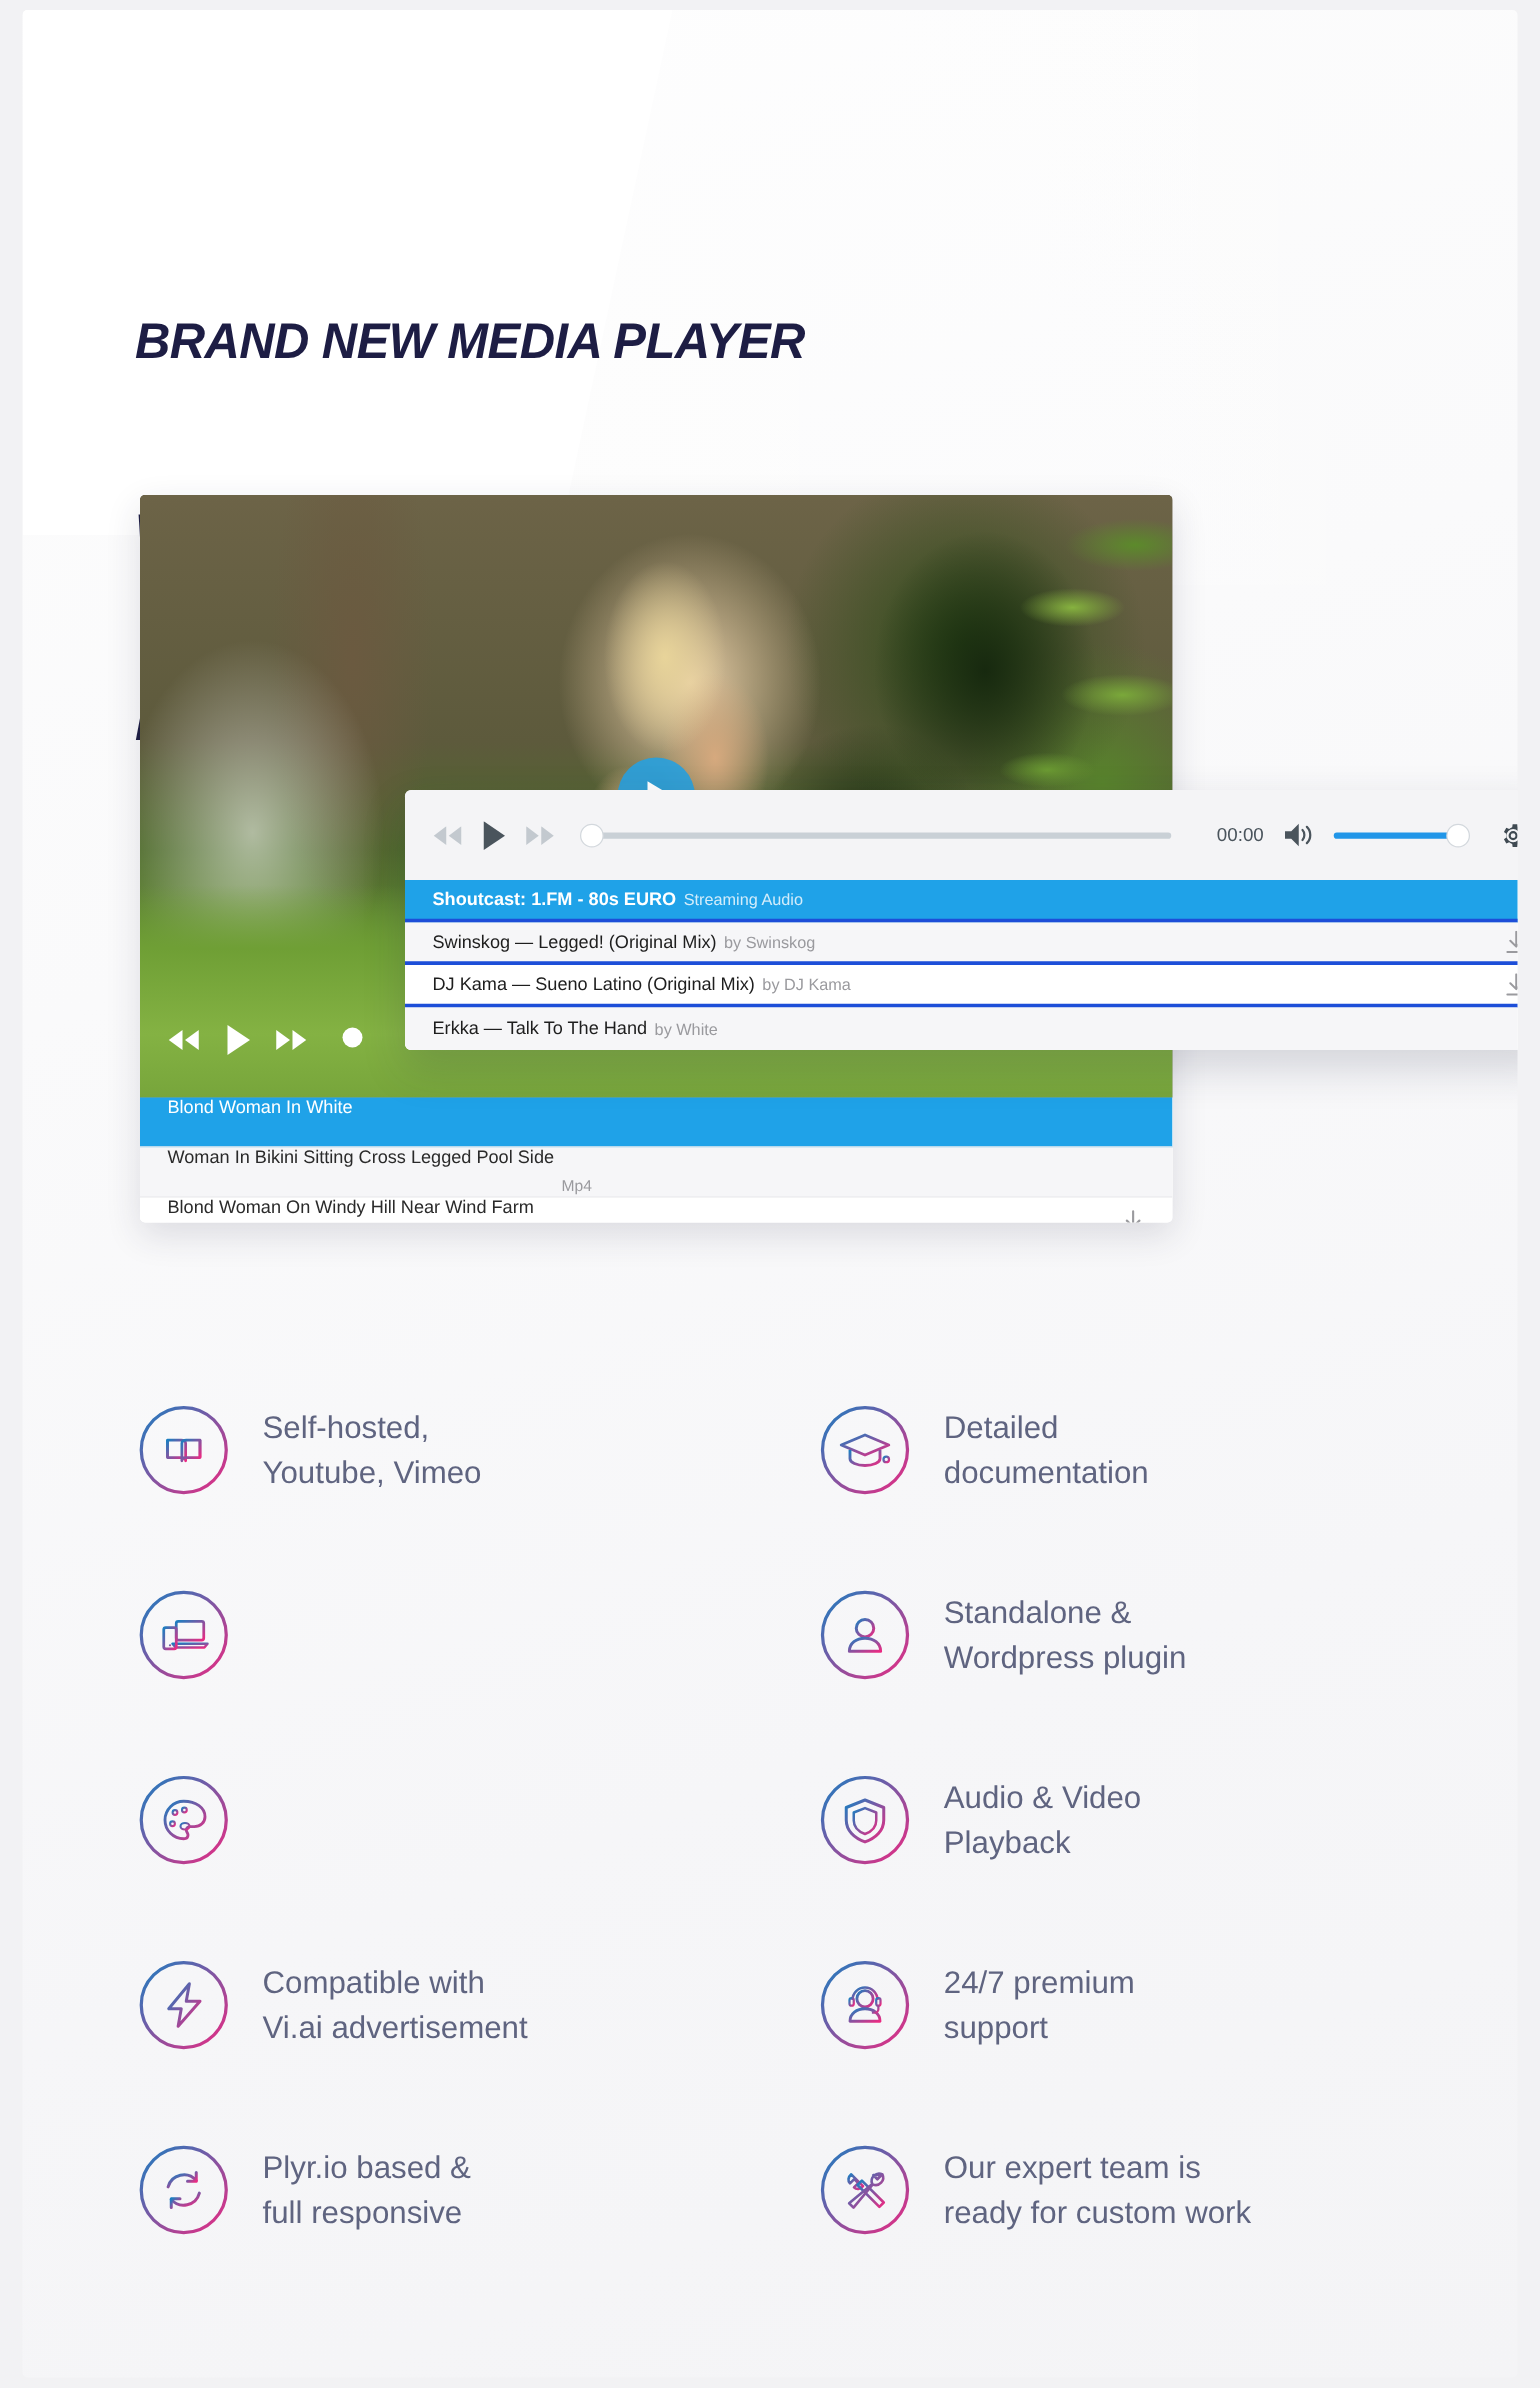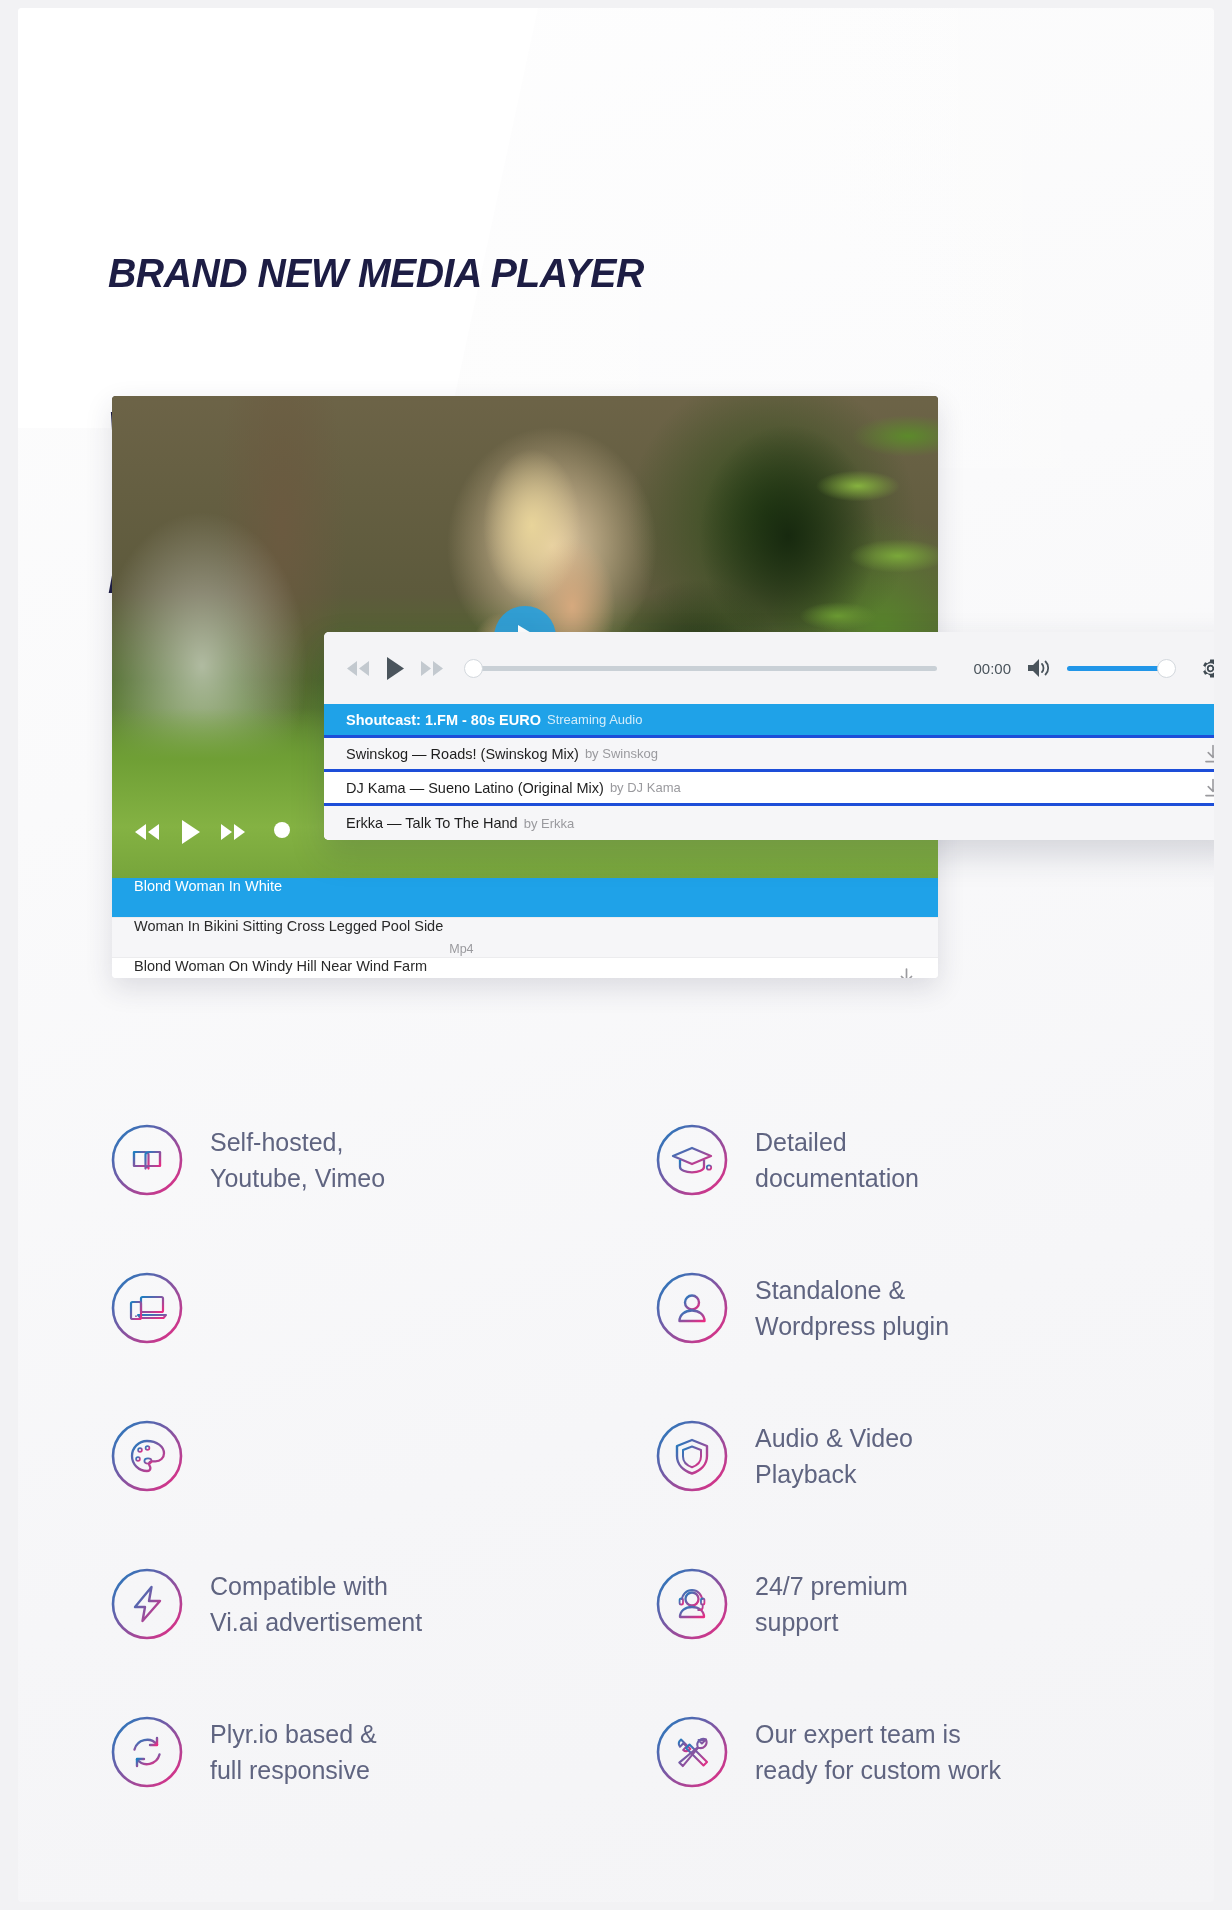--- a/index.html
+++ b/index.html
@@ -417,40 +417,40 @@
           </svg>
         </span>
       </div>
 
       <div class="audio-playlist">
         <div class="arow active">
           <span>Shoutcast: 1.FM - 80s EURO</span>
           <span class="ameta">Streaming Audio</span>
         </div>
         <div class="arow odd">
-          <span>Swinskog — Roads! (Swinskog Mix)</span>
+          <span>Swinskog — Legged! (Original Mix)</span>
           <span class="ameta">by Swinskog</span>
           <span class="dl">
             <svg width="18" height="19" viewBox="0 0 19 20">
                 <path d="M9.5 1v12M4.5 8.5l5 5 5-5M2 18h15" stroke="#9a9a9e" stroke-width="1.7" fill="none" stroke-linecap="round" stroke-linejoin="round"></path>
               </svg>
           </span>
         </div>
         <div class="arow">
           <span>DJ Kama — Sueno Latino (Original Mix)</span>
           <span class="ameta">by DJ Kama</span>
           <span class="dl">
             <svg width="18" height="19" viewBox="0 0 19 20">
                 <path d="M9.5 1v12M4.5 8.5l5 5 5-5M2 18h15" stroke="#9a9a9e" stroke-width="1.7" fill="none" stroke-linecap="round" stroke-linejoin="round"></path>
               </svg>
           </span>
         </div>
         <div class="arow odd" style="border-bottom:none">
           <span>Erkka — Talk To The Hand</span>
-          <span class="ameta">by Erkka</span>
+          <span class="ameta">by White</span>
         </div>
       </div>
     </div>
 
     <div class="features">
 
       <div class="feature">
         <div class="feature-icon">
           <svg width="74" height="74" viewBox="0 0 74 74">
             <defs>

